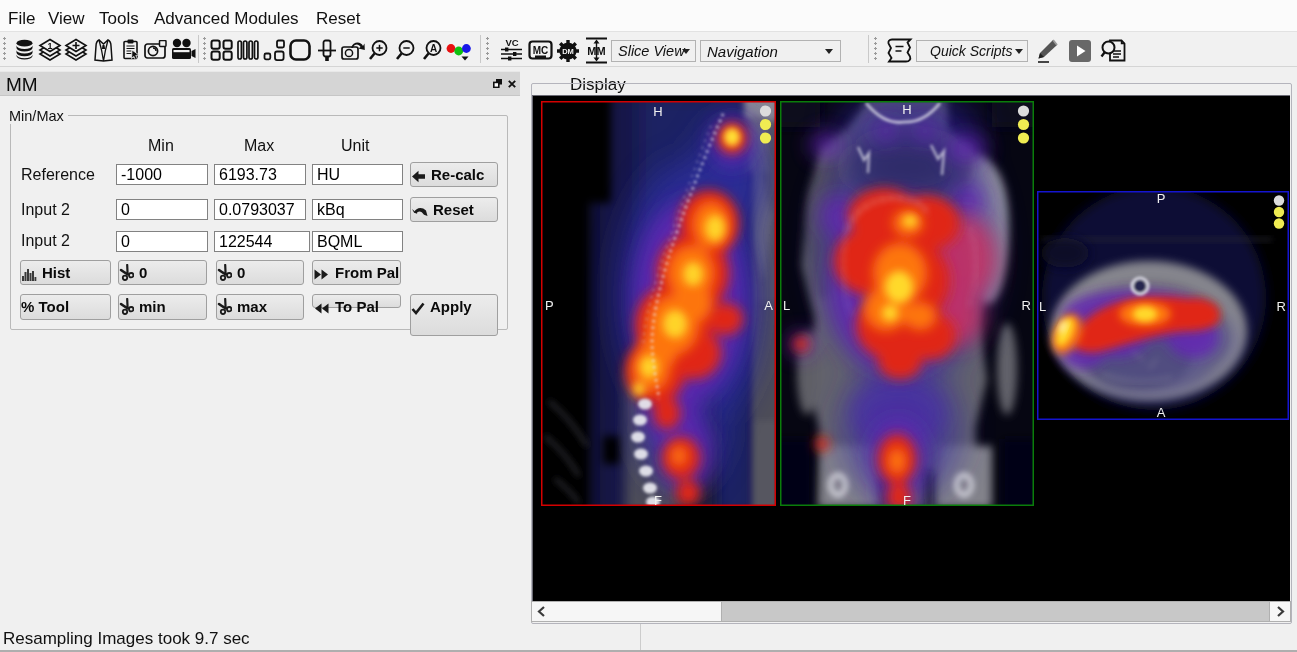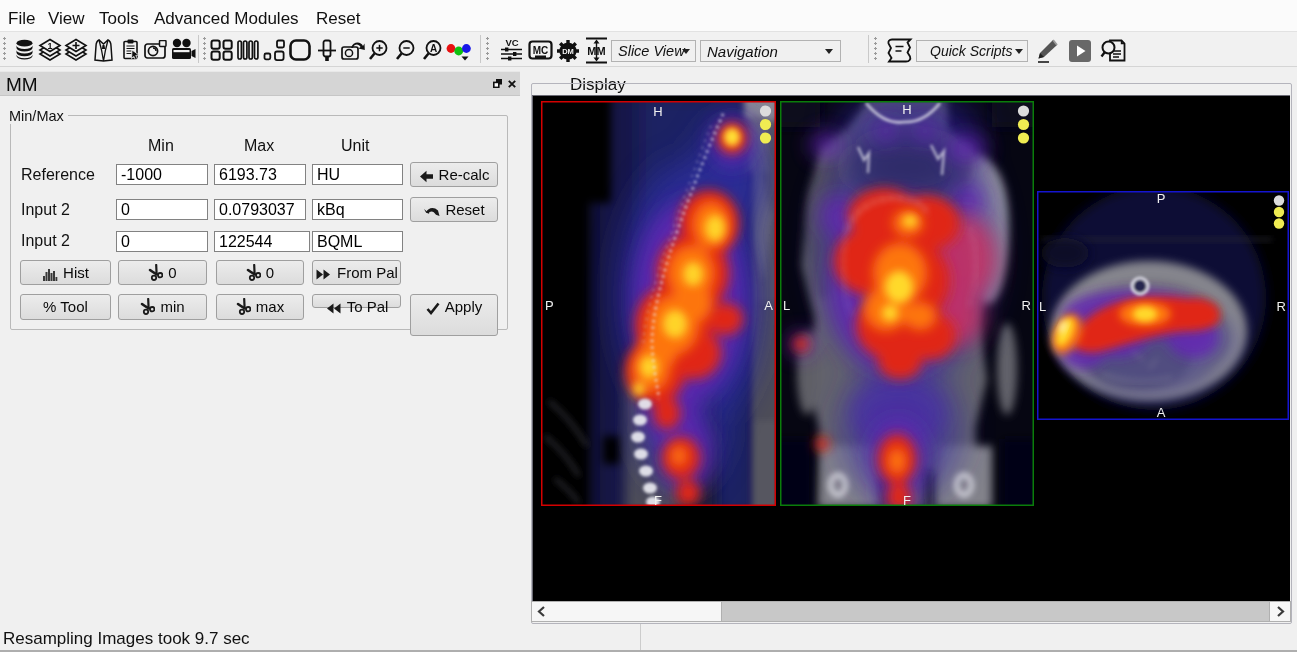--- a/index.html
+++ b/index.html
@@ -16,21 +16,21 @@
 .combo { position:absolute; top:40px; height:22px; background:#f0f0f0; border:1px solid #b2b2b2; font-size:15px; color:#111; padding:2px 0 0 6px;font-style:italic; }
 .combo .arr { position:absolute; right:7px; top:8px; width:0; height:0; border-left:4px solid transparent; border-right:4px solid transparent; border-top:5px solid #222; }
 #mmtitle { position:absolute; left:0; top:71px; width:520px; height:25px; background:#d5d5d5; border-top:1px solid #e8e8e8; border-bottom:1px solid #c6c6c6; }
 #mmtitle .t { position:absolute; left:6px; top:2px; font-size:19px; color:#0c0c0c; }
 #mmpanel { position:absolute; left:0; top:96px; width:520px; height:528px; background:#f0f0f0; }
 #gbox { position:absolute; left:10px; top:115px; width:498px; height:215px; border:1px solid #b9b9b9; border-radius:2px; }
 #gbox-label { position:absolute; left:5px; top:108px; padding:0 4px; background:#f0f0f0; font-size:14.5px; color:#111; }
 .hdr { position:absolute; top:137px; font-size:16px; color:#111; }
 .rowlbl { position:absolute; left:21px; font-size:16px; color:#111; }
 .inp { position:absolute; height:21px; background:#fff; border:1px solid #828282; font-size:16px; color:#000; padding:0 0 0 4px; line-height:19px; }
-.btn { position:absolute; background:linear-gradient(#ececec,#dcdcdc); border:1px solid #9f9f9f; border-radius:3px; font-size:15px; color:#0a0a0a; text-align:center; white-space:nowrap; }
+.btn { position:absolute; background:linear-gradient(#ececec,#dcdcdc); border:1px solid #9f9f9f; border-radius:3px; font-size:15px; color:#0a0a0a; text-align:left; white-space:nowrap;font-weight:bold; }
 .btn svg { vertical-align:-3px; margin-right:5px; }
 #dispbox { position:absolute; left:531px; top:83px; width:761px; height:541px; border:1px solid #b4b4bc; border-radius:2px; }
 #canvas { box-shadow: inset 1px 1px 0 #6a6a74; }
 #displabel { position:absolute; left:539px; top:75px; padding:0 3px; background:#f0f0f0; font-size:17px; color:#111;margin-left:28px; }
 #canvas { position:absolute; left:532px; top:95px; width:758px; height:506px; background:#000; }
 #hscroll { position:absolute; left:531px; top:601px; width:760px; height:21px; background:#f6f6f6; border:1px solid #b0b0b0; }
 #hthumb { position:absolute; left:721px; top:601px; width:549px; height:21px; background:#c8c8c8; border:1px solid #b0b0b0; }
 #statusbar { position:absolute; left:0; top:624px; width:1297px; height:28px; background:#f0f0f0; border-bottom:2px solid #aeaeae; }
 #statustxt { position:absolute; left:3px; top:629px; font-size:17px; color:#111; }
 #statusdiv { position:absolute; left:640px; top:624px; width:1px; height:26px; background:#cccccc; }

